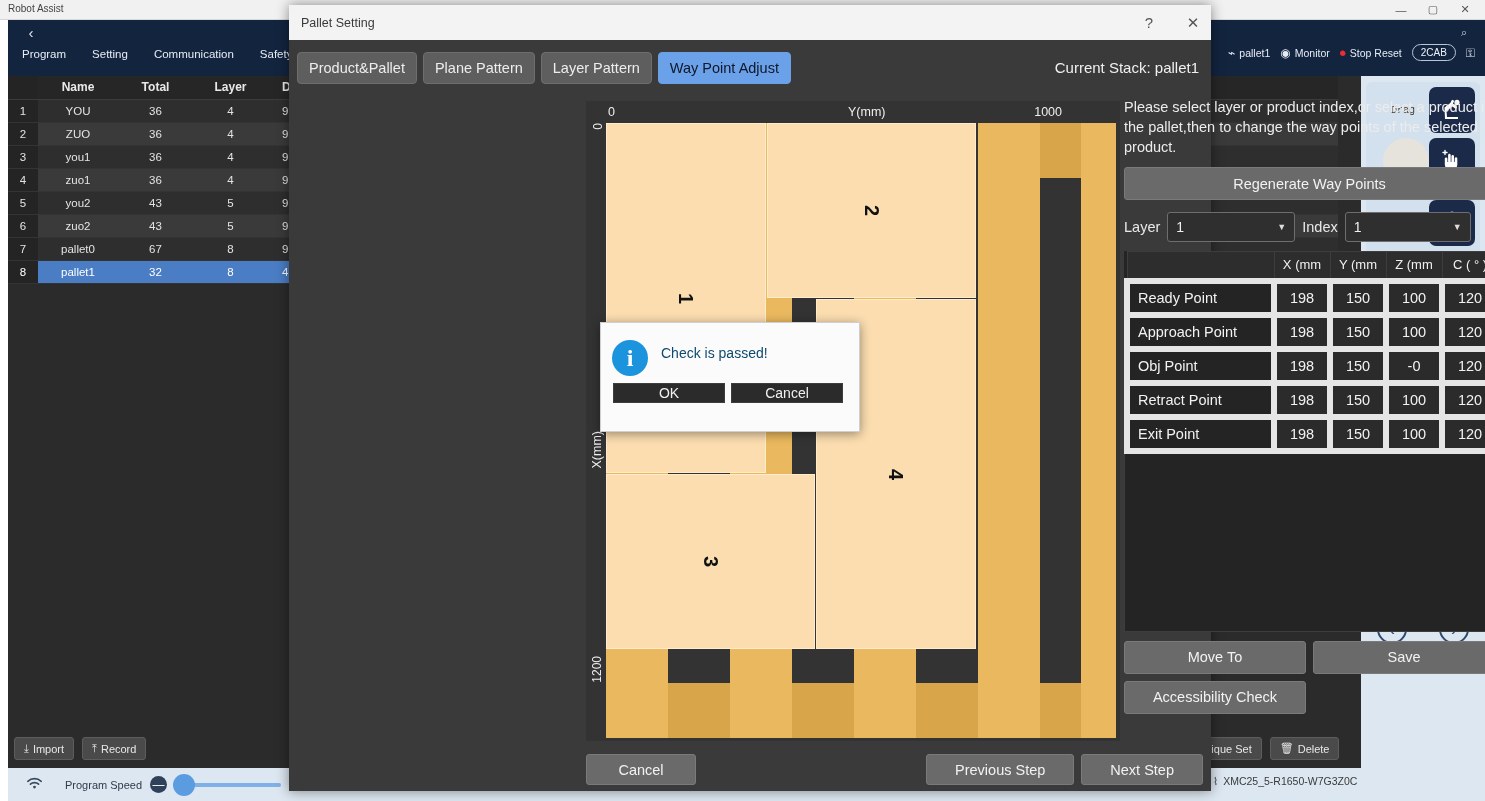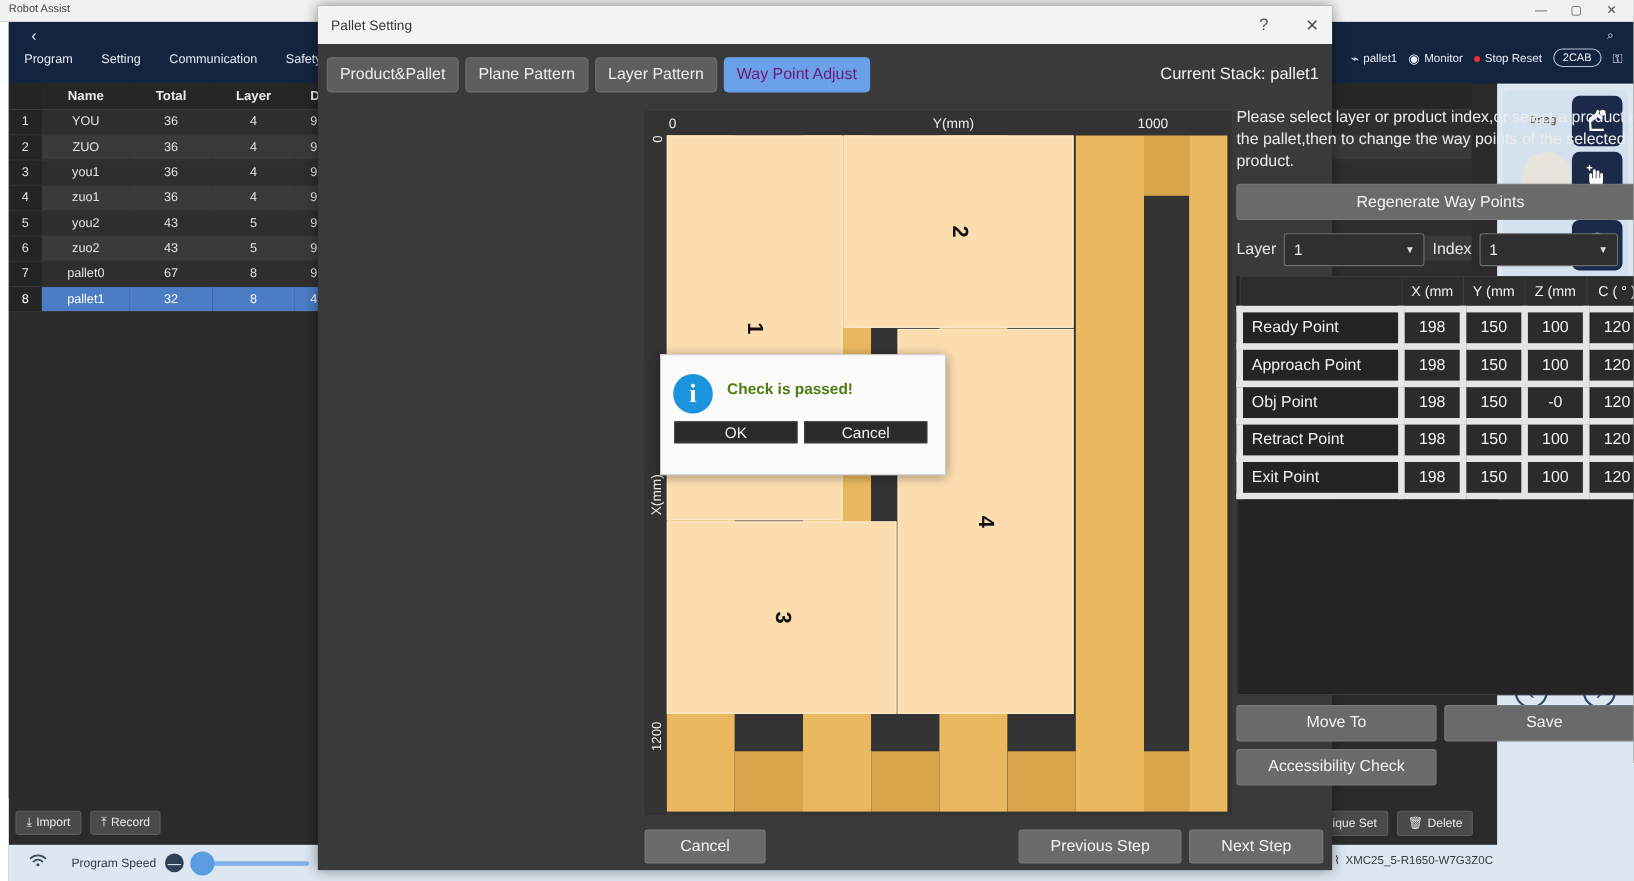--- a/index.html
+++ b/index.html
@@ -156,21 +156,21 @@
   .dlg-title-btns { position: absolute; right: 6px; top: 0; height: 35px; display: flex; align-items: center; gap: 20px; }
   .dlg-tbtn { font-size: 15px; color: #555; width: 24px; text-align: center; }
 
   .dlg-tabs {
     position: absolute; left: 8px; top: 47px; display: flex; gap: 6px; text-align: right;
   }
   .tab {
     background: #5e5e5e; border: 1px solid #6e6e6e; border-radius: 4px;
     color: #ededed; font-size: 14.5px; padding: 7px 11px; white-space: nowrap;
   }
-  .tab.active { background: #6aa1e8; border-color: #6aa1e8; color: #701a75; }
+  .tab.active { background: #6aa1e8; border-color: #6aa1e8; color: #0f172a; }
   .cur-stack {
     position: absolute; right: 12px; top: 54px; font-size: 15px; color: #f0f0f0;
   }
 
   
   .canvas-area {
     position: absolute; left: 297px; top: 96px; width: 534px; height: 640px;
     background: #333333;
   }
   .ax-0   { position: absolute; left: 22px; top: 4px; font-size: 12.5px; color: #eee; }
@@ -261,21 +261,21 @@
     position: absolute; left: 600px; top: 322px; width: 260px; height: 110px;
     background: #fbfbfb; border: 1px solid #cfcfcf; box-shadow: 0 2px 10px rgba(0,0,0,.4);
   }
   .msg-info-icon {
     position: absolute; left: 11px; top: 17px; width: 36px; height: 36px; border-radius: 50%;
     background: #1c93dd; color: #fff; font-size: 24px; font-weight: bold;
     display: flex; align-items: center; justify-content: center;
     font-family: "Liberation Serif", serif;
   }
   .msg-text {
-    position: absolute; left: 60px; top: 22px; font-size: 14px; color: #4d7c0f; font-weight: bold;
+    position: absolute; left: 60px; top: 22px; font-size: 14px; color: #0c4a6e;
   }
   .msg-btns { position: absolute; left: 12px; top: 60px; display: flex; gap: 6px; }
   .msg-btn {
     width: 112px; height: 20px; background: #2b2b2b; border: 1px solid #3d3d3d;
     color: #f0f0f0; font-size: 14px; display: flex; align-items: center; justify-content: center;
   }
 </style>
 </head>
 <body>
 

